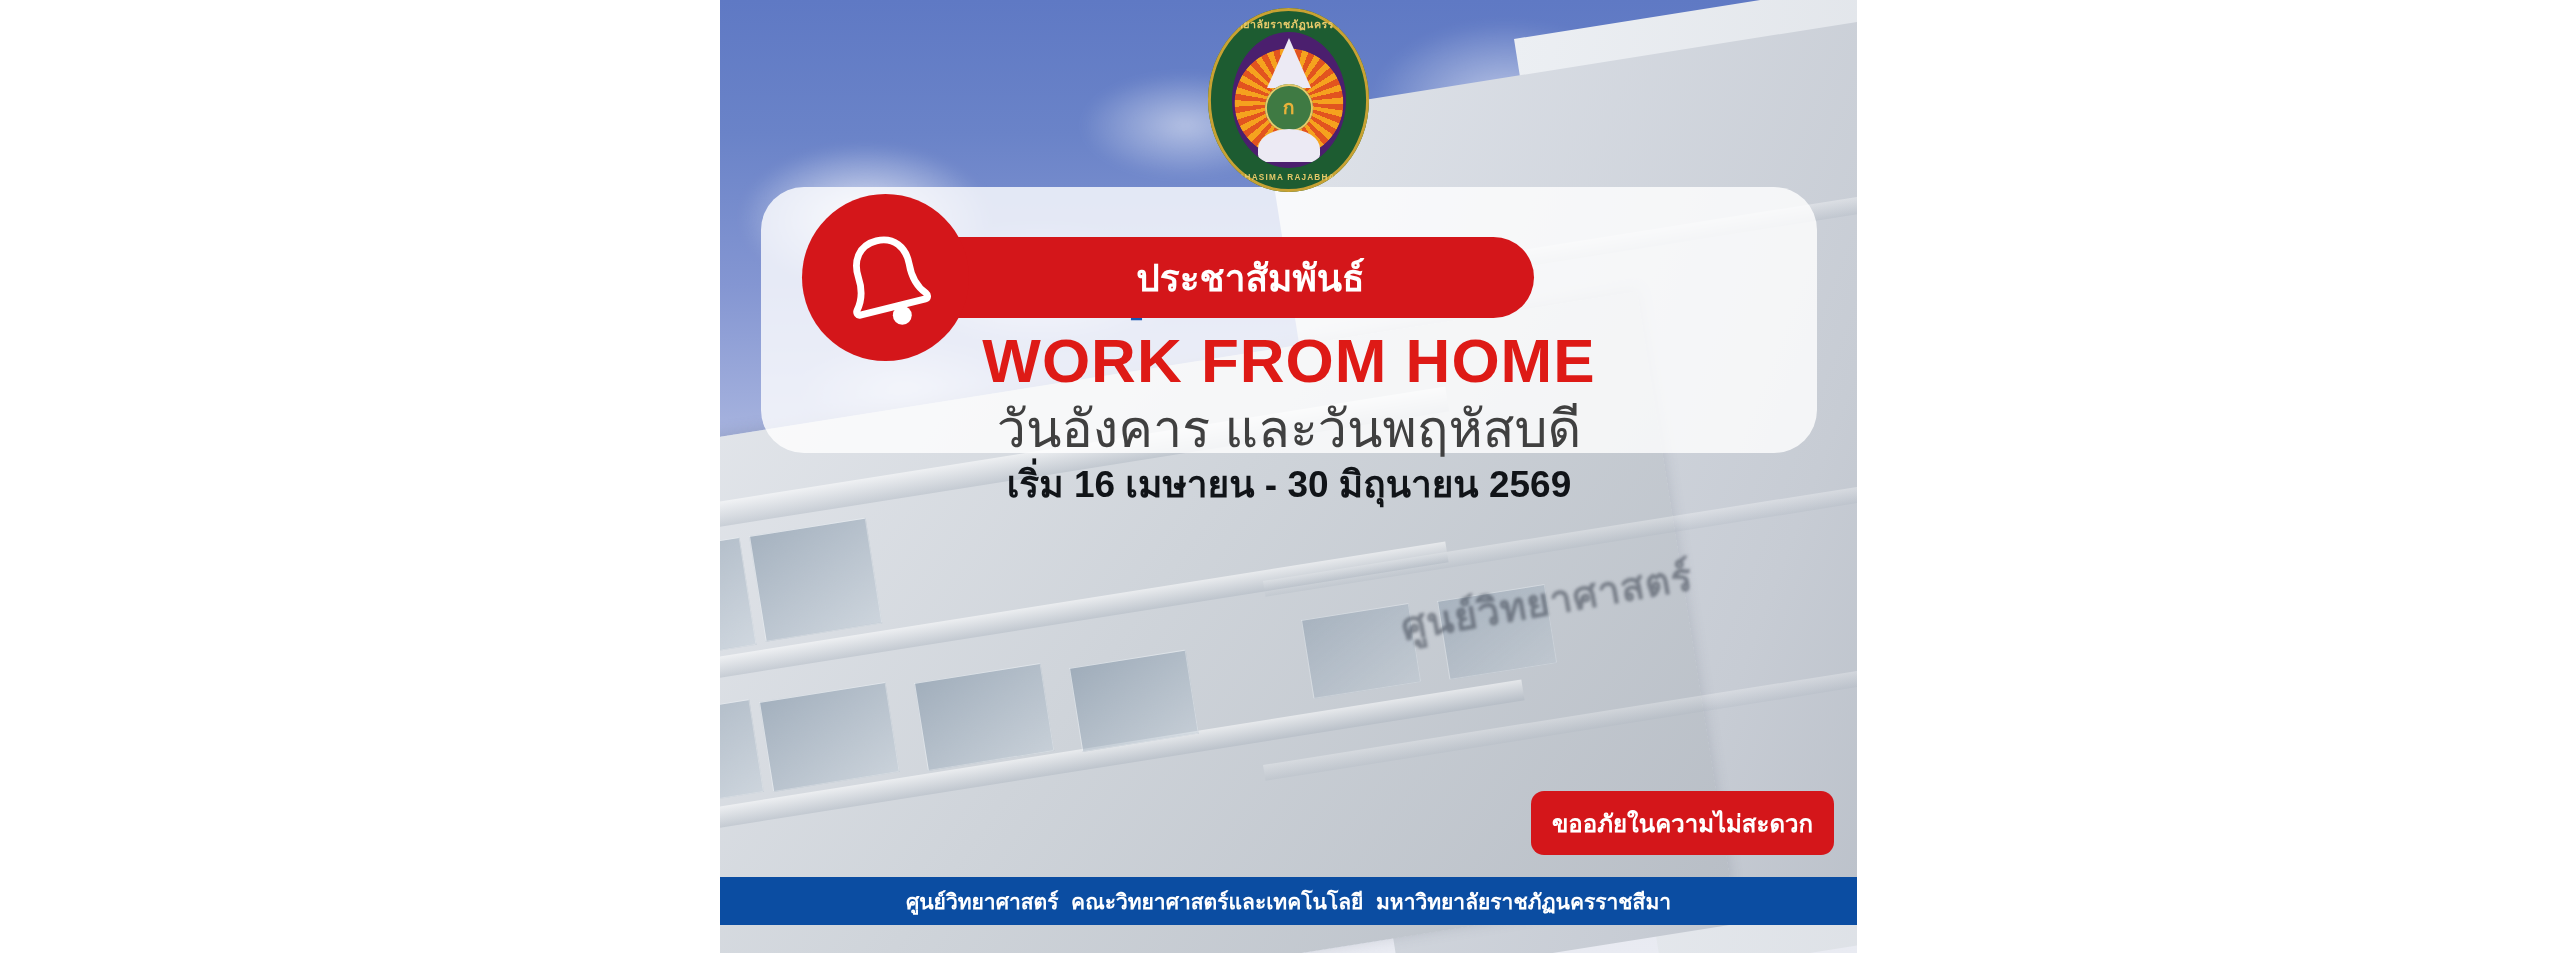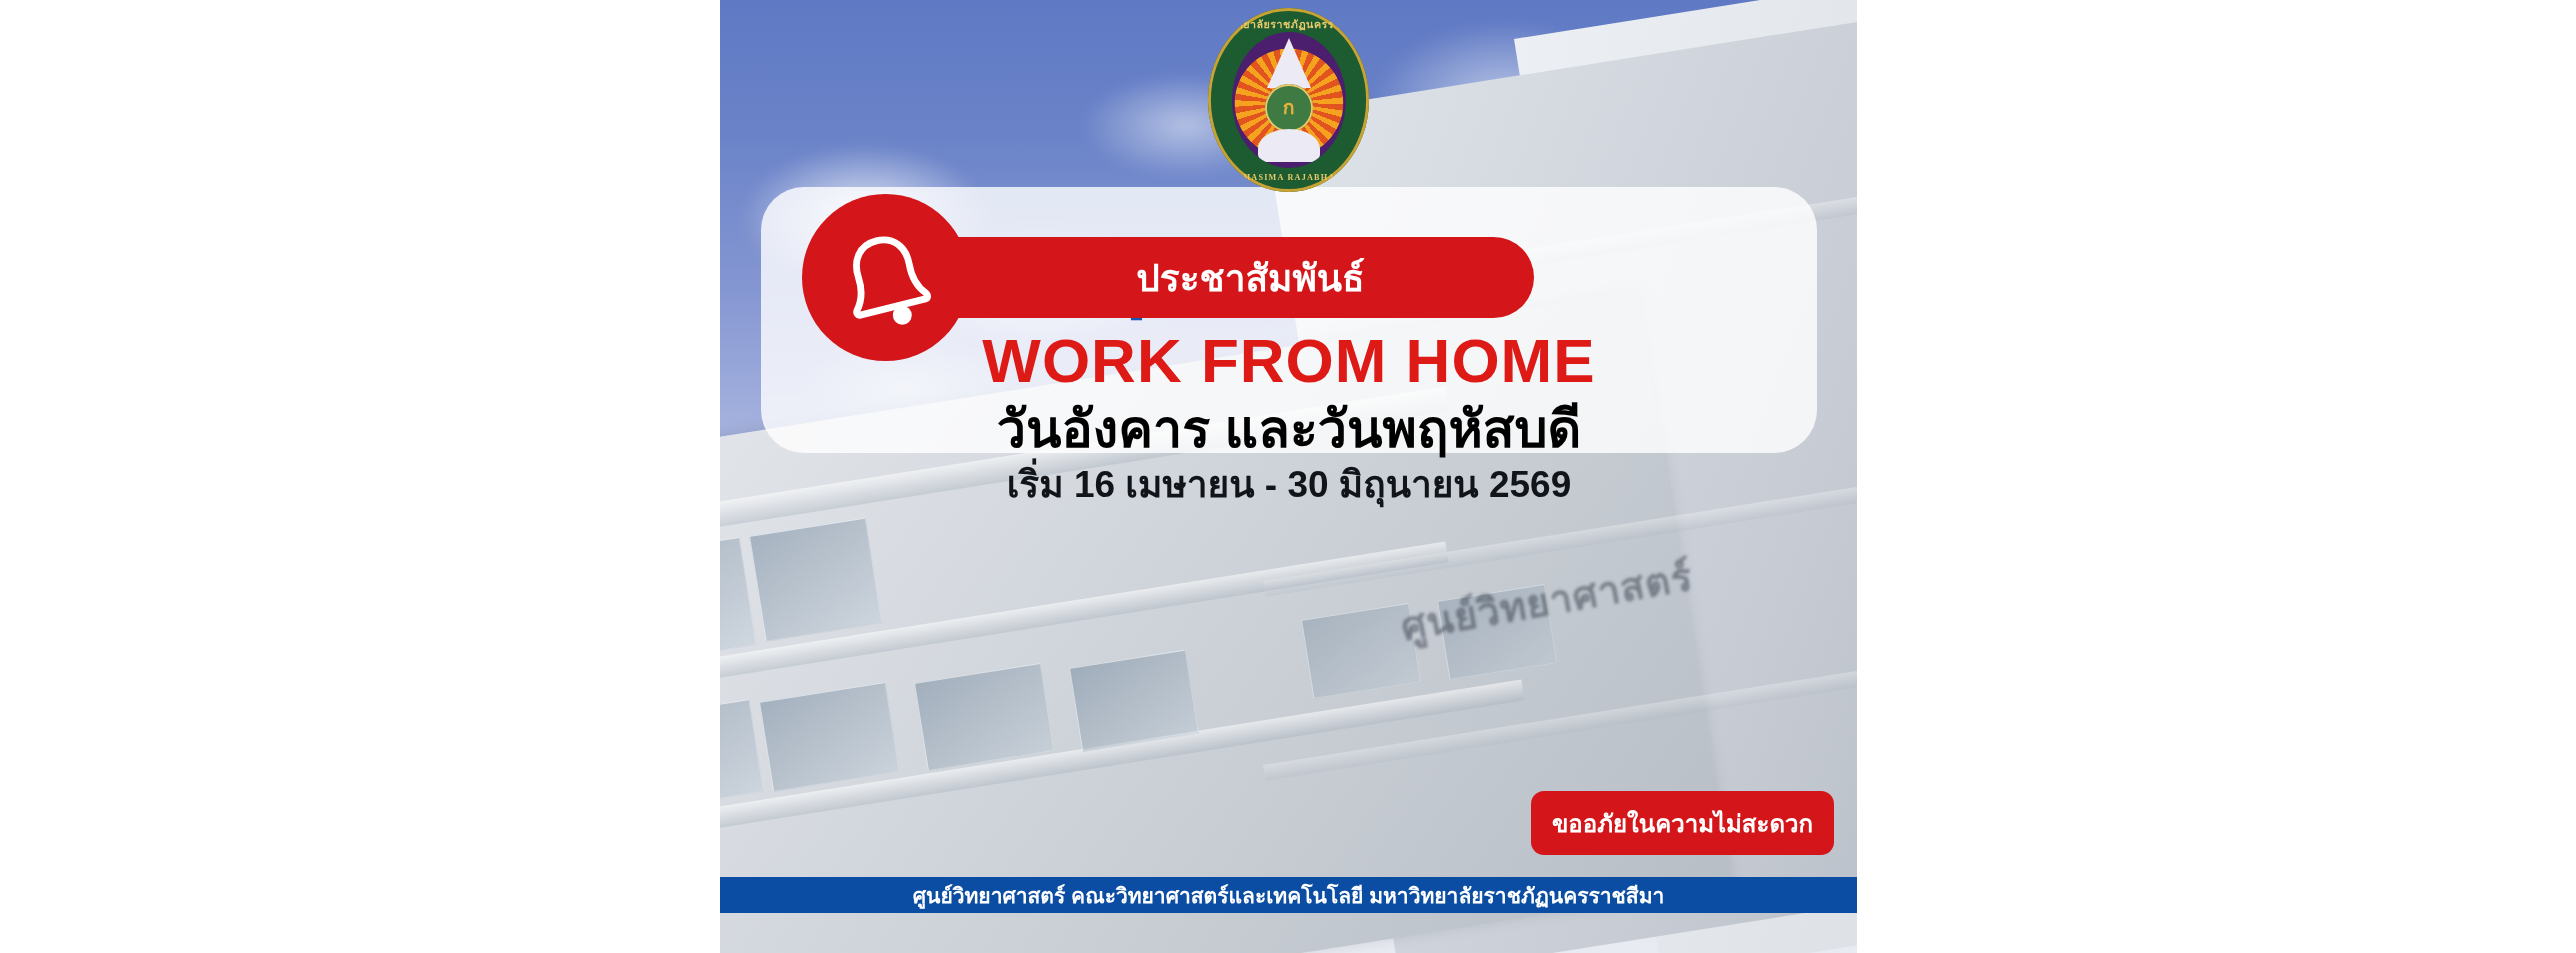--- a/index.html
+++ b/index.html
@@ -166,21 +166,21 @@
     overflow: hidden;
   }
   .seal-ring-txt {
     position: absolute;
     inset: 0;
     color: #e6c96a;
     font-size: 8.7px;
     font-weight: 700;
     letter-spacing: 0.5px;
   }
-  .seal-ring-txt span { position: absolute; white-space: nowrap; font-family: Liberation Serif, serif; }
+  .seal-ring-txt span { position: absolute; white-space: nowrap; }
   .seal-top-th {
     top: 8.7px; left: 50%; transform: translateX(-50%);
     font-size: 10.7px;
   }
   .seal-bot-en {
     bottom: 9.7px; left: 50%; transform: translateX(-50%);
     font-size: 8.2px; letter-spacing: 1.2px;
   }
   .seal-inner {
     position: absolute;
@@ -341,23 +341,23 @@
   }
   .line-wfh {
     color: #de1a16;
     font-size: 62px;
     font-weight: 700;
     letter-spacing: 1px;
     line-height: 1.08;
     margin: 11.6px 0 3.9px 0;
   }
   .line-days {
-    color: #000000;
+    color: #404040;
     font-size: 52px;
-    font-weight: 700;
+    font-weight: 400;
     line-height: 1.02;
     margin: 8px;
   }
   .line-dates {
     color: #111418;
     font-size: 37px;
     font-weight: 700;
     line-height: 1.1;
     margin: 9.7px 0 0 0;
   }
@@ -376,26 +376,27 @@
     white-space: nowrap;
     border-radius: 13px;
   }
 
   
   .footer {
     position: absolute;
     left: 0;
     right: 0;
     top: 877px;
-    height: 36px;
+    height: 48px;
     background: #0b4da2;
     display: flex;
     align-items: center;
     justify-content: center;
     z-index: 6;
+    font-family: Liberation Mono, monospace;
   }
   .footer-text {
     color: #ffffff;
     font-size: 21px;
     font-weight: 700;
     white-space: nowrap;
   }
 </style>
 </head>
 <body>

